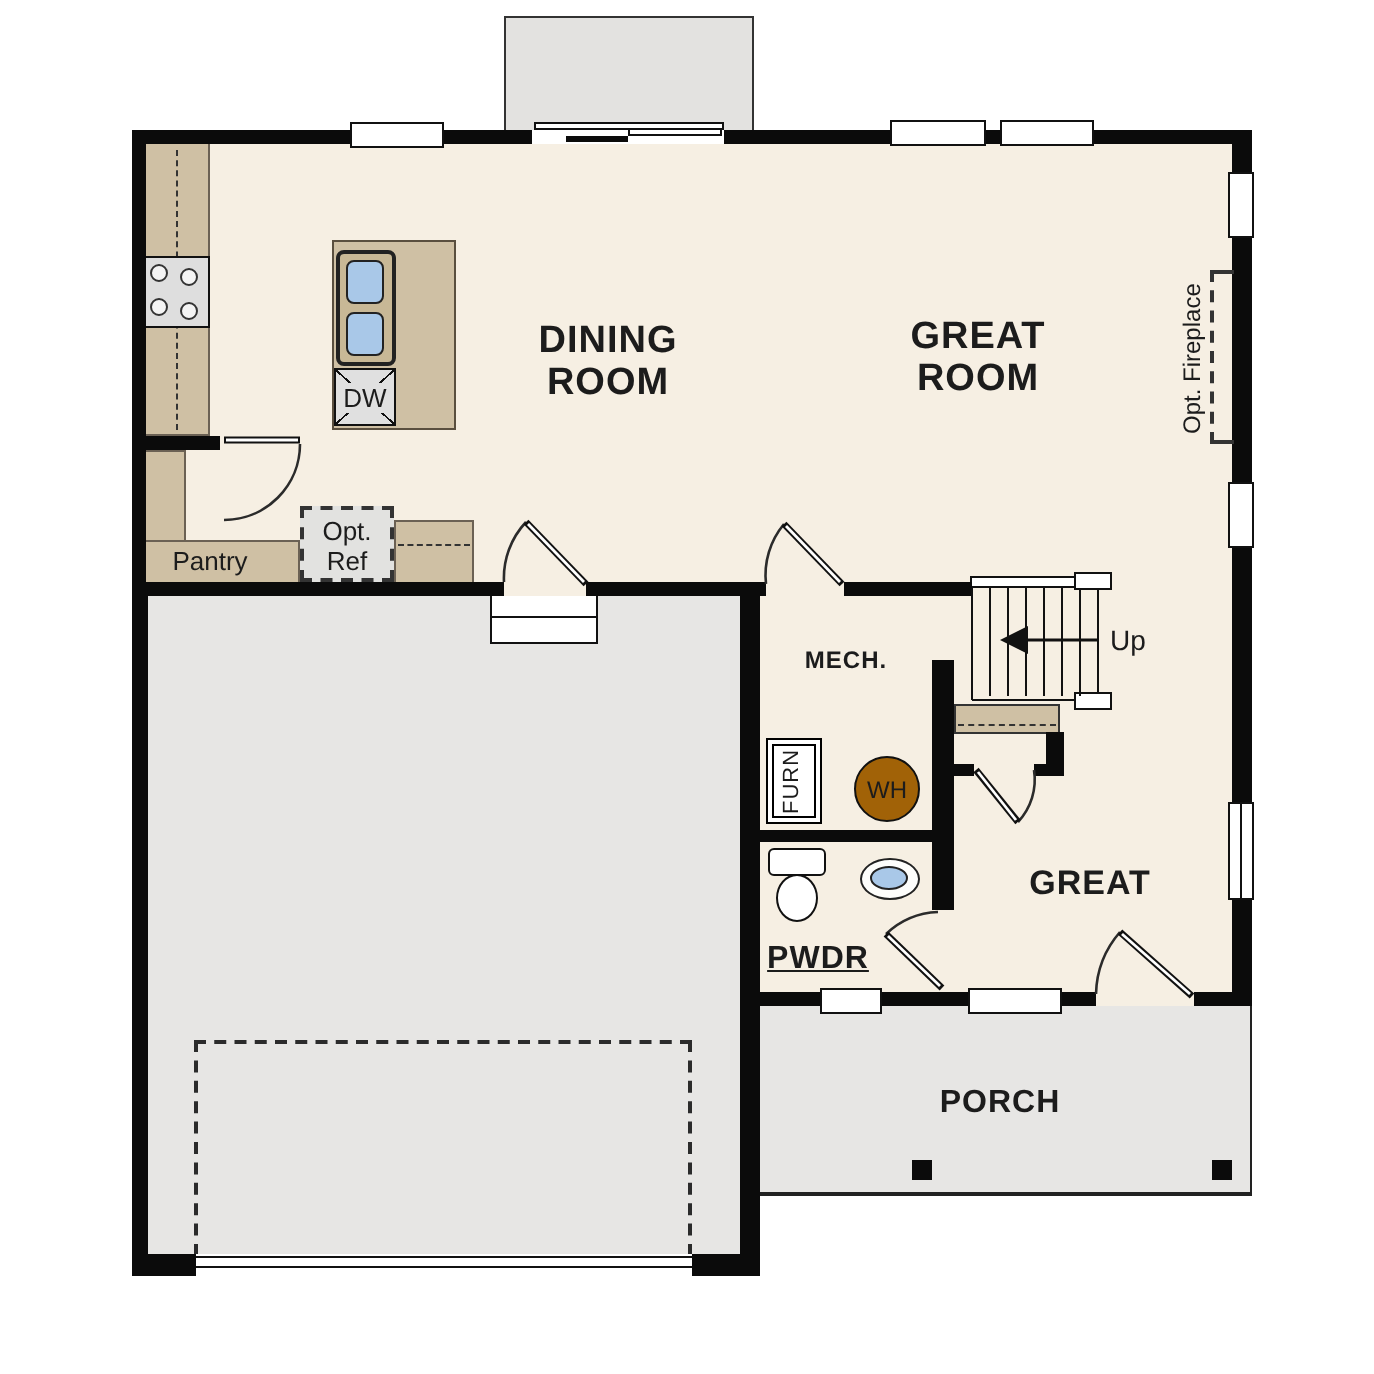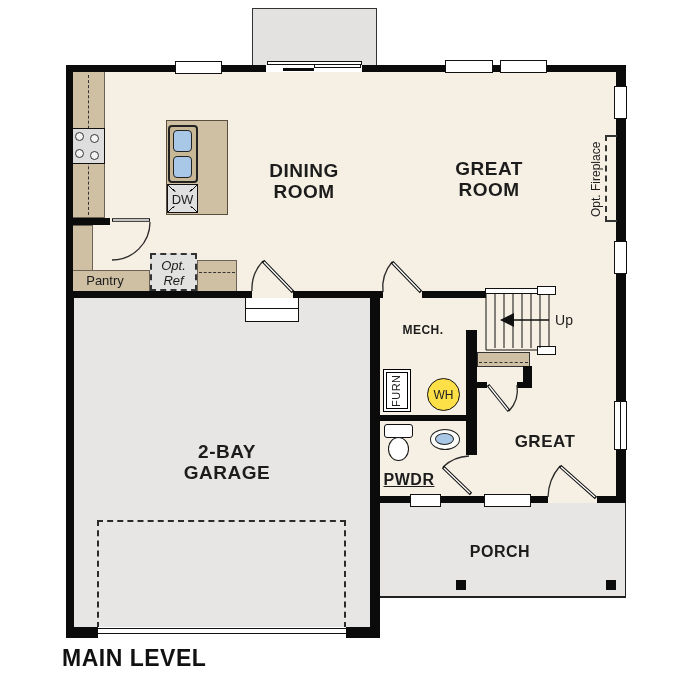--- a/index.html
+++ b/index.html
@@ -42,42 +42,42 @@
   </div>
   <div class="abs" style="left:167px;top:184px;width:31px;height:29px;border:1px solid #111;background:linear-gradient(to top right, transparent 48.8%, #111 48.8% 51.2%, transparent 51.2%),linear-gradient(to bottom right, transparent 48.8%, #111 48.8% 51.2%, transparent 51.2%),#e0e0e0;">
     <div class="small-label" style="left:50%;top:50%;transform:translate(-50%,-50%);font-size:13px;background:#e0e0e0;padding:0 1px;text-align:center;">DW</div>
   </div>
 
   <div class="abs tan" style="left:73px;top:225px;width:20px;height:66px;border-left:none;"></div>
   <div class="abs tan" style="left:73px;top:270px;width:77px;height:21px;border-left:none;border-bottom:none;"></div>
   <div class="small-label" style="left:105px;top:273px;transform:translateX(-50%);font-size:13px;">Pantry</div>
 
   <div class="abs" style="left:150px;top:253px;width:47px;height:38px;background:#e2e2e0;border:2px dashed #333;">
-    <div class="small-label" style="left:50%;top:3px;transform:translateX(-50%);font-size:13px;line-height:15px;font-style:italic;">
+    <div class="small-label" style="left:50%;top:3px;transform:translateX(-50%);font-size:13px;line-height:15px;">
       <div>Opt.</div>
       <div>Ref</div>
     </div>
   </div>
   <div class="abs tan" style="left:197px;top:260px;width:40px;height:31px;border-bottom:none;"></div>
   <div class="dashedline" style="left:199px;top:272px;width:36px;height:1px;border-top:1.5px dashed #333;"></div>
 
   <div class="abs" style="left:245px;top:295px;width:54px;height:27px;background:#fff;border:1px solid #111;">
     <div class="abs" style="left:0;top:12px;width:100%;height:1px;background:#111;"></div>
   </div>
   <div class="dashedline" style="left:97px;top:520px;width:249px;height:108px;border:2px dashed #2b2b2b;border-bottom:none;"></div>
   <div class="abs" style="left:98px;top:627px;width:248px;height:11px;background:#fff;">
     <div class="abs" style="left:0;top:1px;width:100%;height:1px;background:#111;"></div>
     <div class="abs" style="left:0;top:6px;width:100%;height:1px;background:#111;"></div>
   </div>
 
   <div class="abs" style="left:383px;top:369px;width:28px;height:43px;background:#fff;border:1.5px solid #000;">
     <div class="abs" style="left:2px;top:2px;right:2px;bottom:2px;border:1px solid #000;"></div>
     <div class="vert-label" style="left:6px;top:2px;height:38px;font-size:11px;letter-spacing:.5px;">FURN</div>
   </div>
-  <div class="abs" style="left:427px;top:378px;width:33px;height:33px;background:#fde047;border:1.5px solid #111;border-radius:50%;">
+  <div class="abs" style="left:427px;top:378px;width:33px;height:33px;background:#a16207;border:1.5px solid #111;border-radius:50%;">
     <div class="small-label" style="left:50%;top:50%;transform:translate(-50%,-50%);font-size:12px;">WH</div>
   </div>
   <div class="abs" style="left:384px;top:424px;width:29px;height:14px;background:#fff;border:1.5px solid #111;border-radius:3px;"></div>
   <div class="abs" style="left:388px;top:437px;width:21px;height:24px;background:#fff;border:1.5px solid #111;border-radius:50%;"></div>
   <div class="abs" style="left:430px;top:429px;width:30px;height:21px;background:#fdfdfb;border:1.5px solid #222;border-radius:50%;">
     <div class="abs" style="left:4px;top:3px;width:19px;height:12px;background:#a9c8e8;border:1px solid #222;border-radius:50%;"></div>
   </div>
 
   <div class="abs" style="left:485px;top:288px;width:71px;height:6px;background:#fff;border:1px solid #111;"></div>
   <div class="abs" style="left:537px;top:286px;width:19px;height:9px;background:#fff;border:1px solid #111;"></div>
@@ -174,25 +174,20 @@
   </svg>
 
   <div class="room-label" style="left:304px;top:160px;font-size:19px;line-height:21px;">
     <div>DINING</div>
     <div>ROOM</div>
   </div>
   <div class="room-label" style="left:489px;top:158px;font-size:19px;line-height:21px;">
     <div>GREAT</div>
     <div>ROOM</div>
   </div>
-  <div class="room-label" style="left:227px;top:441px;font-size:19px;line-height:21px;">
-    <div>2-BAY</div>
-    <div>GARAGE</div>
-  </div>
   <div class="room-label" style="left:423px;top:323px;font-size:12px;">MECH.</div>
   <div class="room-label" style="left:545px;top:432px;font-size:17px;">GREAT</div>
   <div class="room-label" style="left:409px;top:471px;font-size:16px;text-decoration:underline;">PWDR</div>
   <div class="room-label" style="left:500px;top:543px;font-size:16px;">PORCH</div>
   <div class="small-label" style="left:564px;top:312px;transform:translateX(-50%);font-size:14px;">Up</div>
 
-  <div class="abs" style="left:62px;top:645px;font-size:23px;font-weight:bold;color:#111;letter-spacing:.5px;">MAIN LEVEL</div>
 
 </div>
 
 </body></html>

